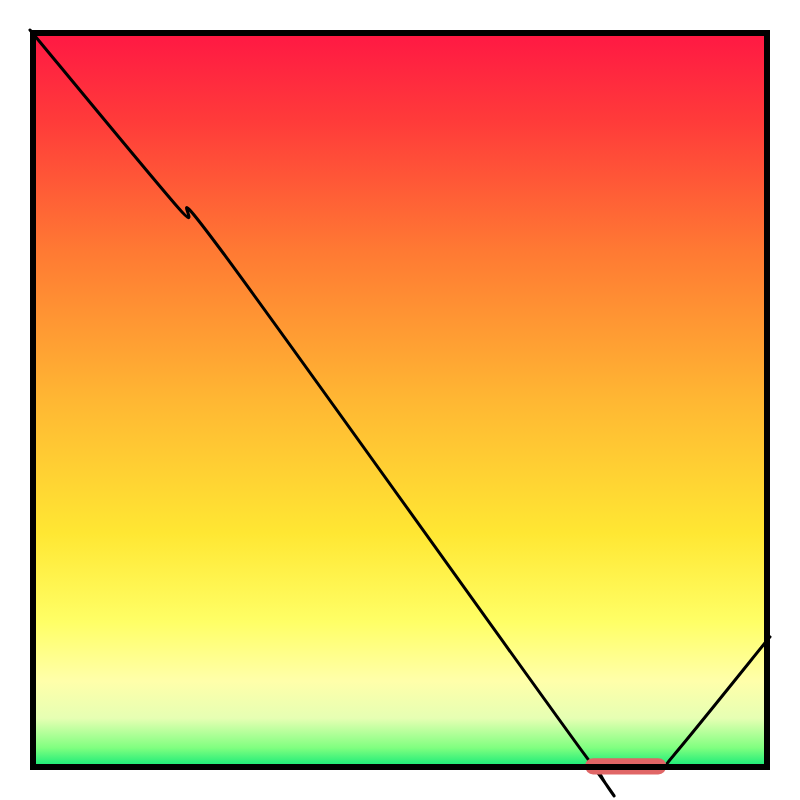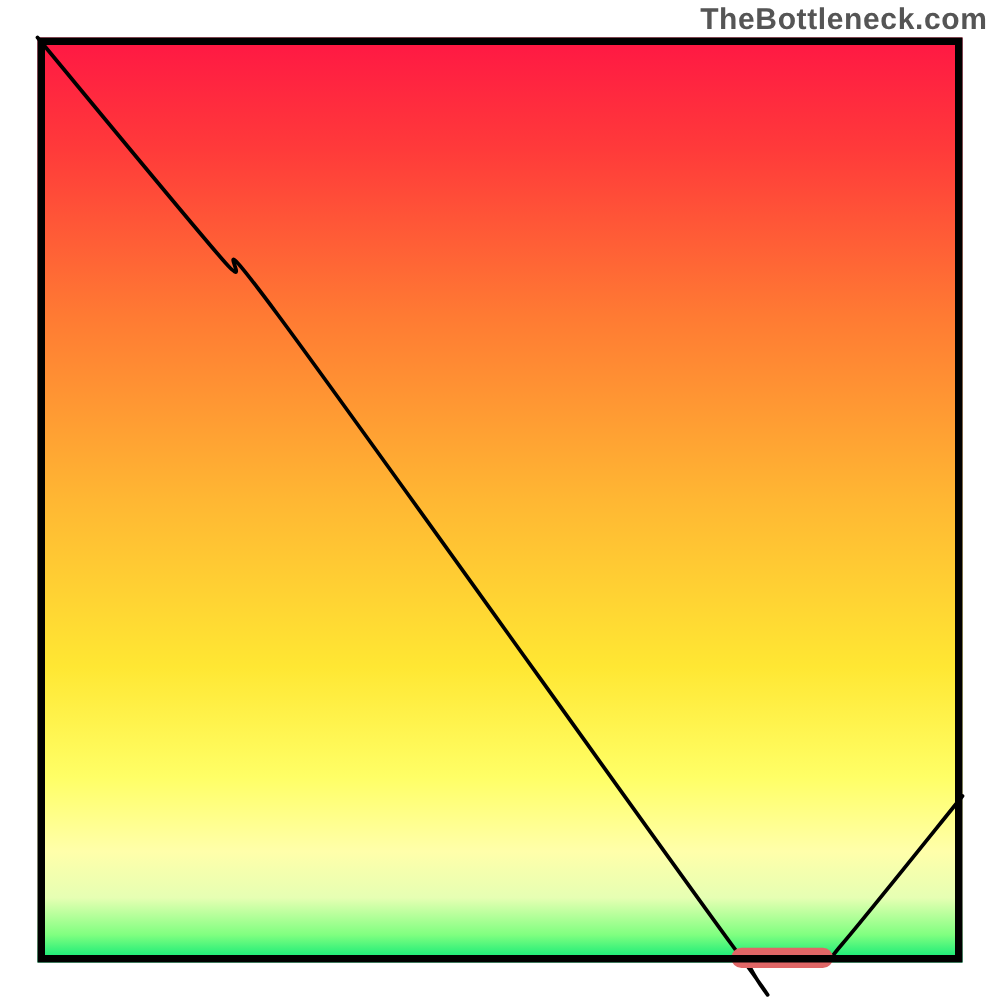--- a/index.html
+++ b/index.html
@@ -26,21 +26,20 @@
   }
   svg {
     display: block;
   }
 </style>
 </head>
 <body>
 
 <div class="container">
 
-  <div class="watermark">TheBottleneck.com</div>
 
   <svg id="chart-svg" width="800" height="800" viewBox="0 0 800 800">
     <defs>
       <linearGradient id="bg-grad" x1="0" y1="0" x2="0" y2="1">
           <stop offset="0%" stop-color="#ff1744"></stop>
           <stop offset="12%" stop-color="#ff3a3a"></stop>
           <stop offset="30%" stop-color="#ff7a33"></stop>
           <stop offset="50%" stop-color="#ffb733"></stop>
           <stop offset="68%" stop-color="#ffe733"></stop>
           <stop offset="80%" stop-color="#ffff66"></stop>

